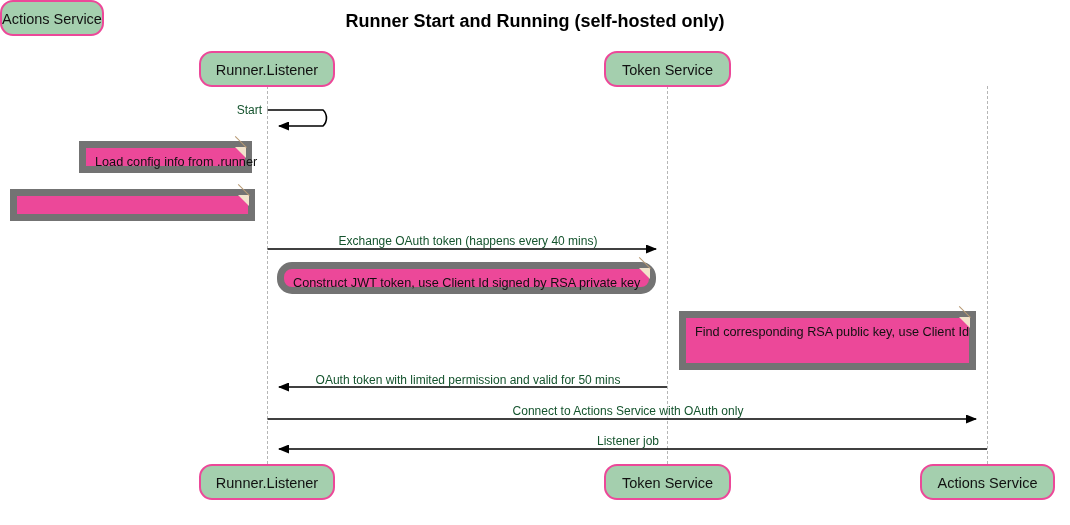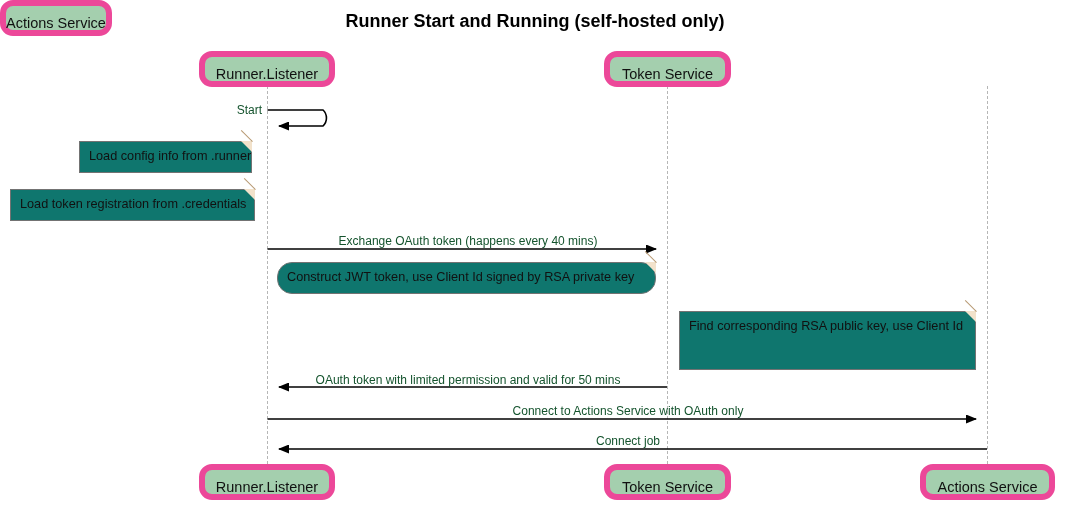--- a/index.html
+++ b/index.html
@@ -29,41 +29,41 @@
     text-align: center;
     font-size: 18px;
     font-weight: bold;
     color: #000;
     letter-spacing: 0px;
   }
   .actor {
     position: absolute;
     box-sizing: border-box;
     background: #a4cfae;
-    border: 6px solid #ec4899;
+    border: 2px solid #ec4899;
     border-radius: 13px;
     height: 36px;
     line-height: 34px;
     text-align: center;
     font-size: 14.5px;
     color: #111;
     white-space: nowrap;
     z-index: 5;
   }
   .lifeline {
     position: absolute;
     width: 0;
     border-left: 1px dashed #b6b6b6;
     z-index: 0;
   }
   .note {
     position: absolute;
     box-sizing: border-box;
-    background: #0f766e;
-    border: 1px solid #737373;
+    background: #ec4899;
+    border: 7px solid #737373;
     font-size: 12.7px;
     color: #111;
     padding: 5px 8px 5px 9px;
     line-height: 18px;
     white-space: nowrap;
     z-index: 6;
   }
   .note .fold {
     position: absolute;
     right: -1px;
@@ -171,33 +171,32 @@
 
   <div class="msg-label center" style="left:268px; top:373px; width:400px;">
     <span>OAuth token with limited permission and valid for 50 mins</span>
   </div>
 
   <div class="msg-label center" style="left:268px; top:404px; width:720px;">
     <span>Connect to Actions Service with OAuth only</span>
   </div>
 
   <div class="msg-label center" style="left:268px; top:434px; width:720px;">
-    <span>Connect job</span>
+    <span>Listener job</span>
   </div>
 
   <div class="note" style="left:79px; top:141px; width:173px; height:32px;">
     <span class="fold"></span>
     <span class="fold-line"></span>
     <div class="note-text">Load config info from .runner</div>
   </div>
 
   <div class="note" style="left:10px; top:189px; width:245px; height:32px;">
     <span class="fold"></span>
     <span class="fold-line"></span>
-    <div class="note-text">Load token registration from .credentials</div>
   </div>
 
   <div class="note" style="left:277px; top:262px; width:379px; height:32px;border-radius:15px;">
     <span class="fold"></span>
     <span class="fold-line"></span>
     <div class="note-text">Construct JWT token, use Client Id signed by RSA private key</div>
   </div>
 
   <div class="note" style="left:679px; top:311px; width:297px; height:59px;">
     <span class="fold"></span>

